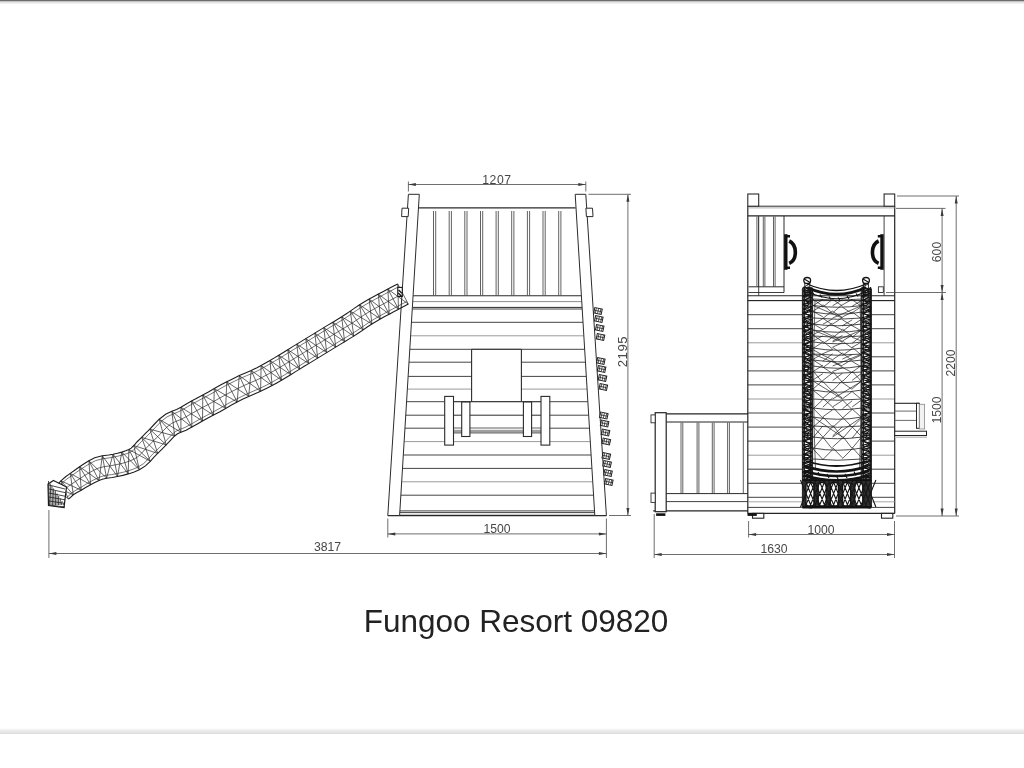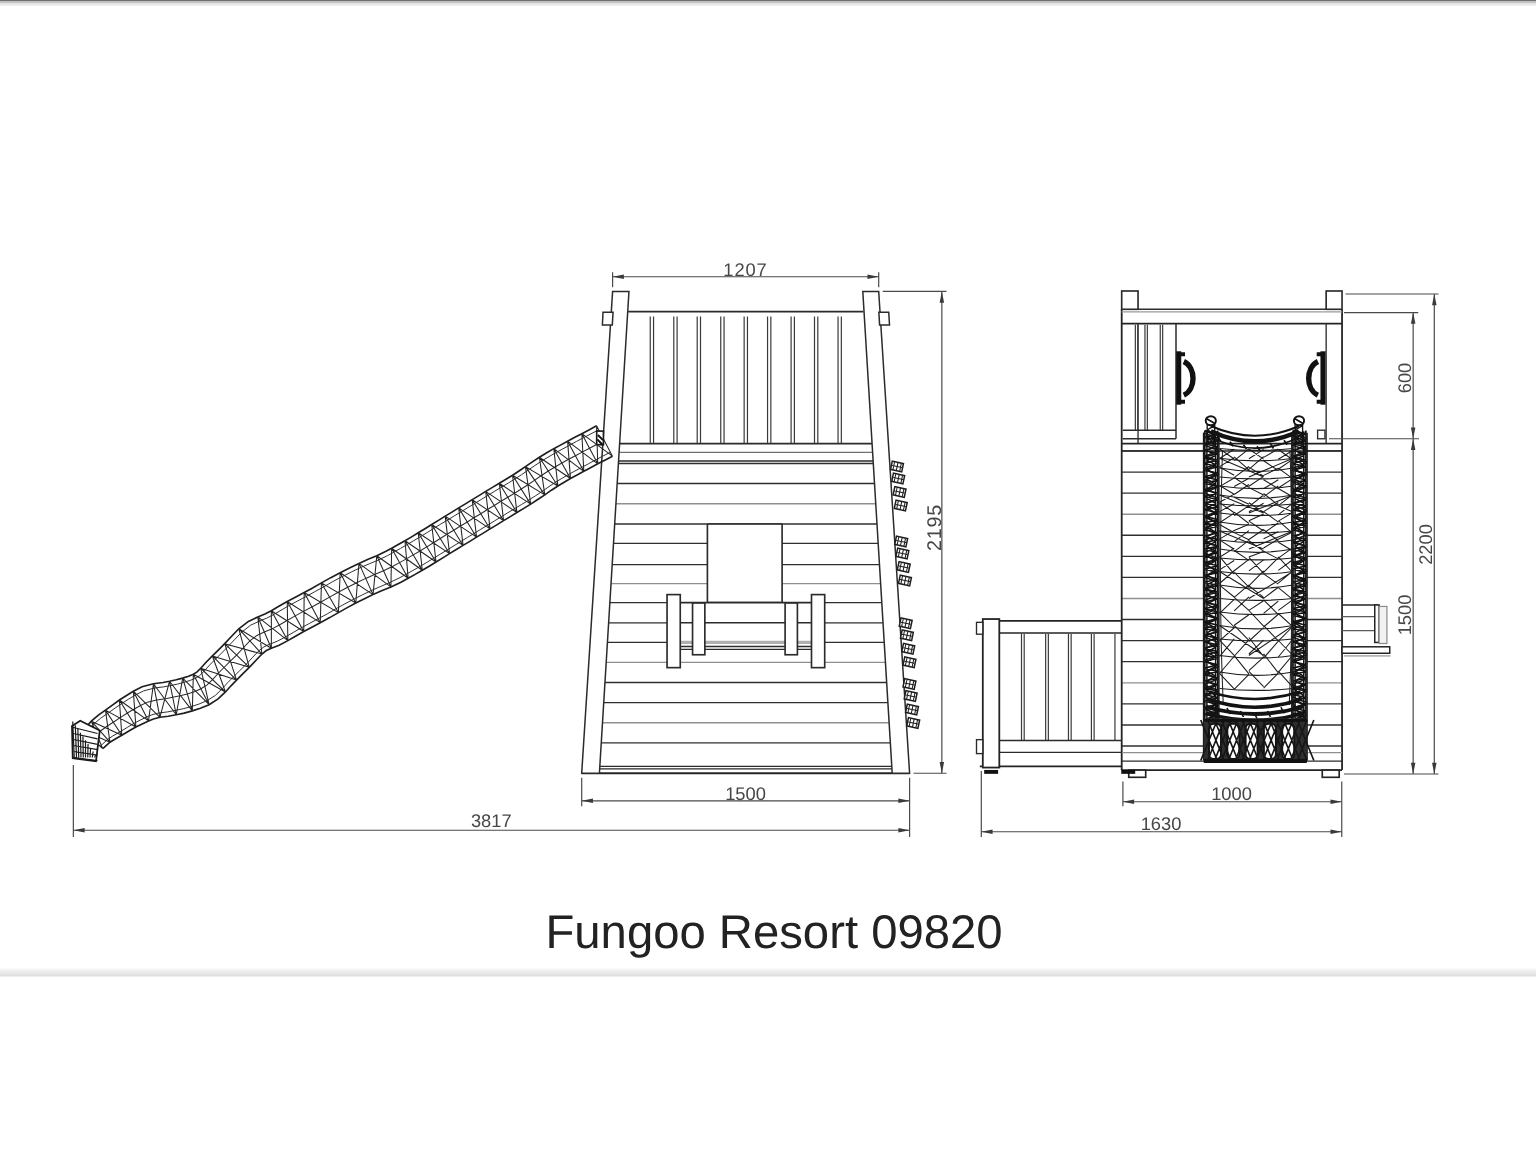--- a/index.html
+++ b/index.html
@@ -1,16 +1,16 @@
 <!DOCTYPE html>
 <html><head>
 <meta charset="utf-8">
 <style>
 html,body{margin:0;padding:0;background:#fff;width:1024px;height:768px;overflow:hidden;}
-.frame{position:relative;width:1024px;height:651px;}
+.frame{position:relative;width:1024px;height:734px;}
 .topedge{position:absolute;top:0;left:0;width:1024px;height:4px;
 background:linear-gradient(#6e6e6e 0 25%,#c2c2c2 25% 50%,#e6e6e6 50% 75%,#f7f7f7);}
 .botedge{position:absolute;bottom:0;left:0;width:1024px;height:6px;
 background:linear-gradient(#fff,#ededed 40%,#dcdcdc);}
 </style>
 </head>
 <body>
 <div class="frame">
 
 <div class="topedge"></div>

